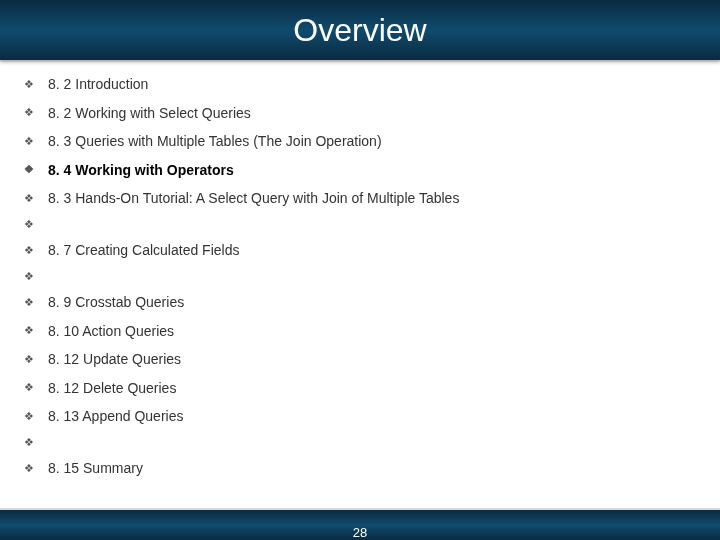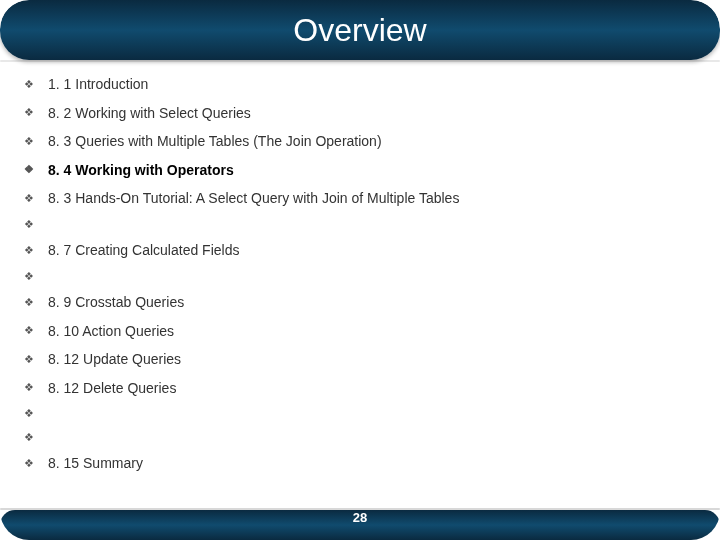--- a/index.html
+++ b/index.html
@@ -1,15 +1,15 @@
 <!DOCTYPE html>
 <html><head>
 <meta charset="utf-8">
 <style>
-  * { margin: 0; padding: 0; box-sizing: border-box; border-radius: 29px; }
+  * { margin: 0; padding: 0; box-sizing: border-box; }
   body {
     width: 720px;
     height: 540px;
     font-family: Arial, Helvetica, sans-serif;
     background: #ffffff;
     position: relative;
     overflow: hidden;
   }
   .header {
     width: 100%;
@@ -54,23 +54,22 @@
     line-height: 1;
   }
   .footer {
     position: absolute;
     bottom: 0;
     left: 0;
     width: 100%;
     height: 30px;
     background: linear-gradient(to bottom, #0a2a40 0%, #104b6e 50%, #0a2a40 100%);
     display: flex;
-    align-items: flex-start;
+    align-items: flex-end;
     justify-content: center;
-    font-weight: bold;
   }
   .footer-pre {
     position: absolute;
     bottom: 30px;
     left: 0;
     width: 100%;
     height: 2px;
     background: #d8d8d8;
   }
   .page-num {
@@ -82,21 +81,21 @@
 <body>
 
 <div class="header">
   <div class="title">Overview</div>
 </div>
 <div class="divider-light"></div>
 
 <div class="content">
     <div class="item">
       <span class="bullet">❖</span>
-      <span>1. 1 Introduction</span>
+      <span>8. 2 Introduction</span>
     </div>
     <div class="item">
       <span class="bullet">❖</span>
       <span>8. 2 Working with Select Queries</span>
     </div>
     <div class="item">
       <span class="bullet">❖</span>
       <span>8. 3 Queries with Multiple Tables (The Join Operation)</span>
     </div>
     <div class="item bold">
@@ -128,20 +127,21 @@
     <div class="item">
       <span class="bullet">❖</span>
       <span>8. 12 Update Queries</span>
     </div>
     <div class="item">
       <span class="bullet">❖</span>
       <span>8. 12 Delete Queries</span>
     </div>
     <div class="item">
       <span class="bullet">❖</span>
+      <span>8. 13 Append Queries</span>
     </div>
     <div class="item">
       <span class="bullet">❖</span>
     </div>
     <div class="item">
       <span class="bullet">❖</span>
       <span>8. 15 Summary</span>
     </div>
   </div>
 

